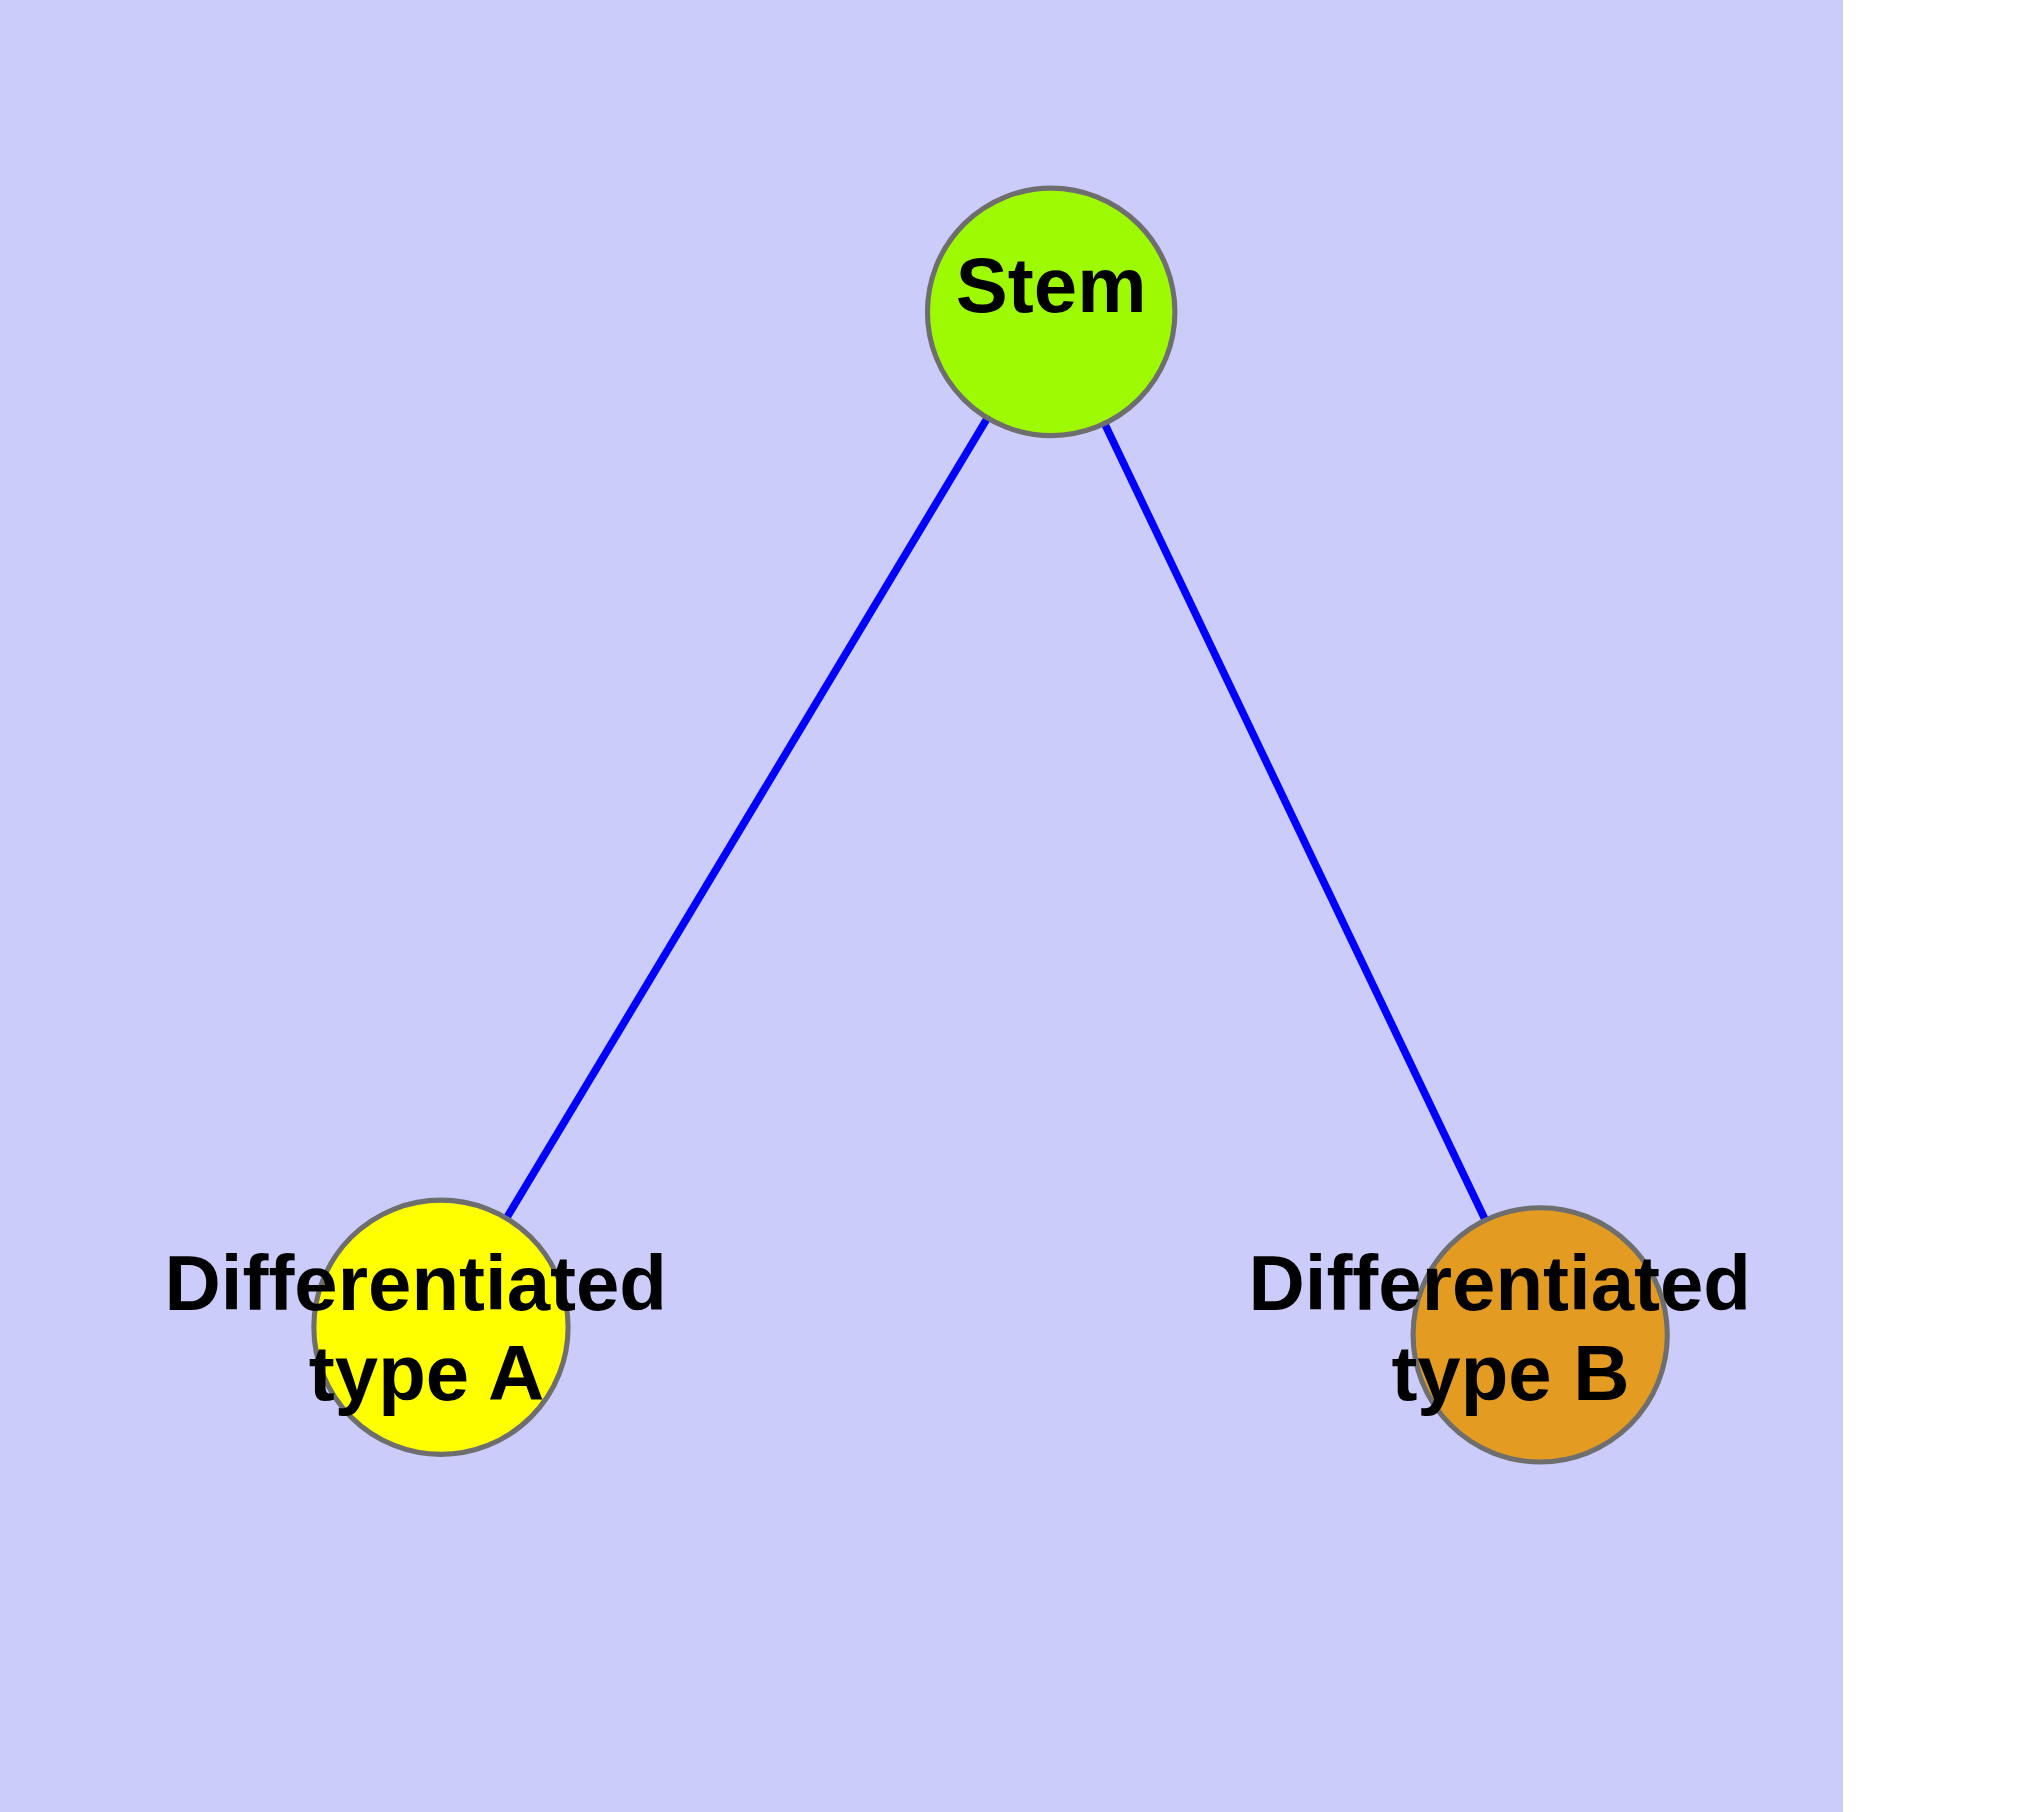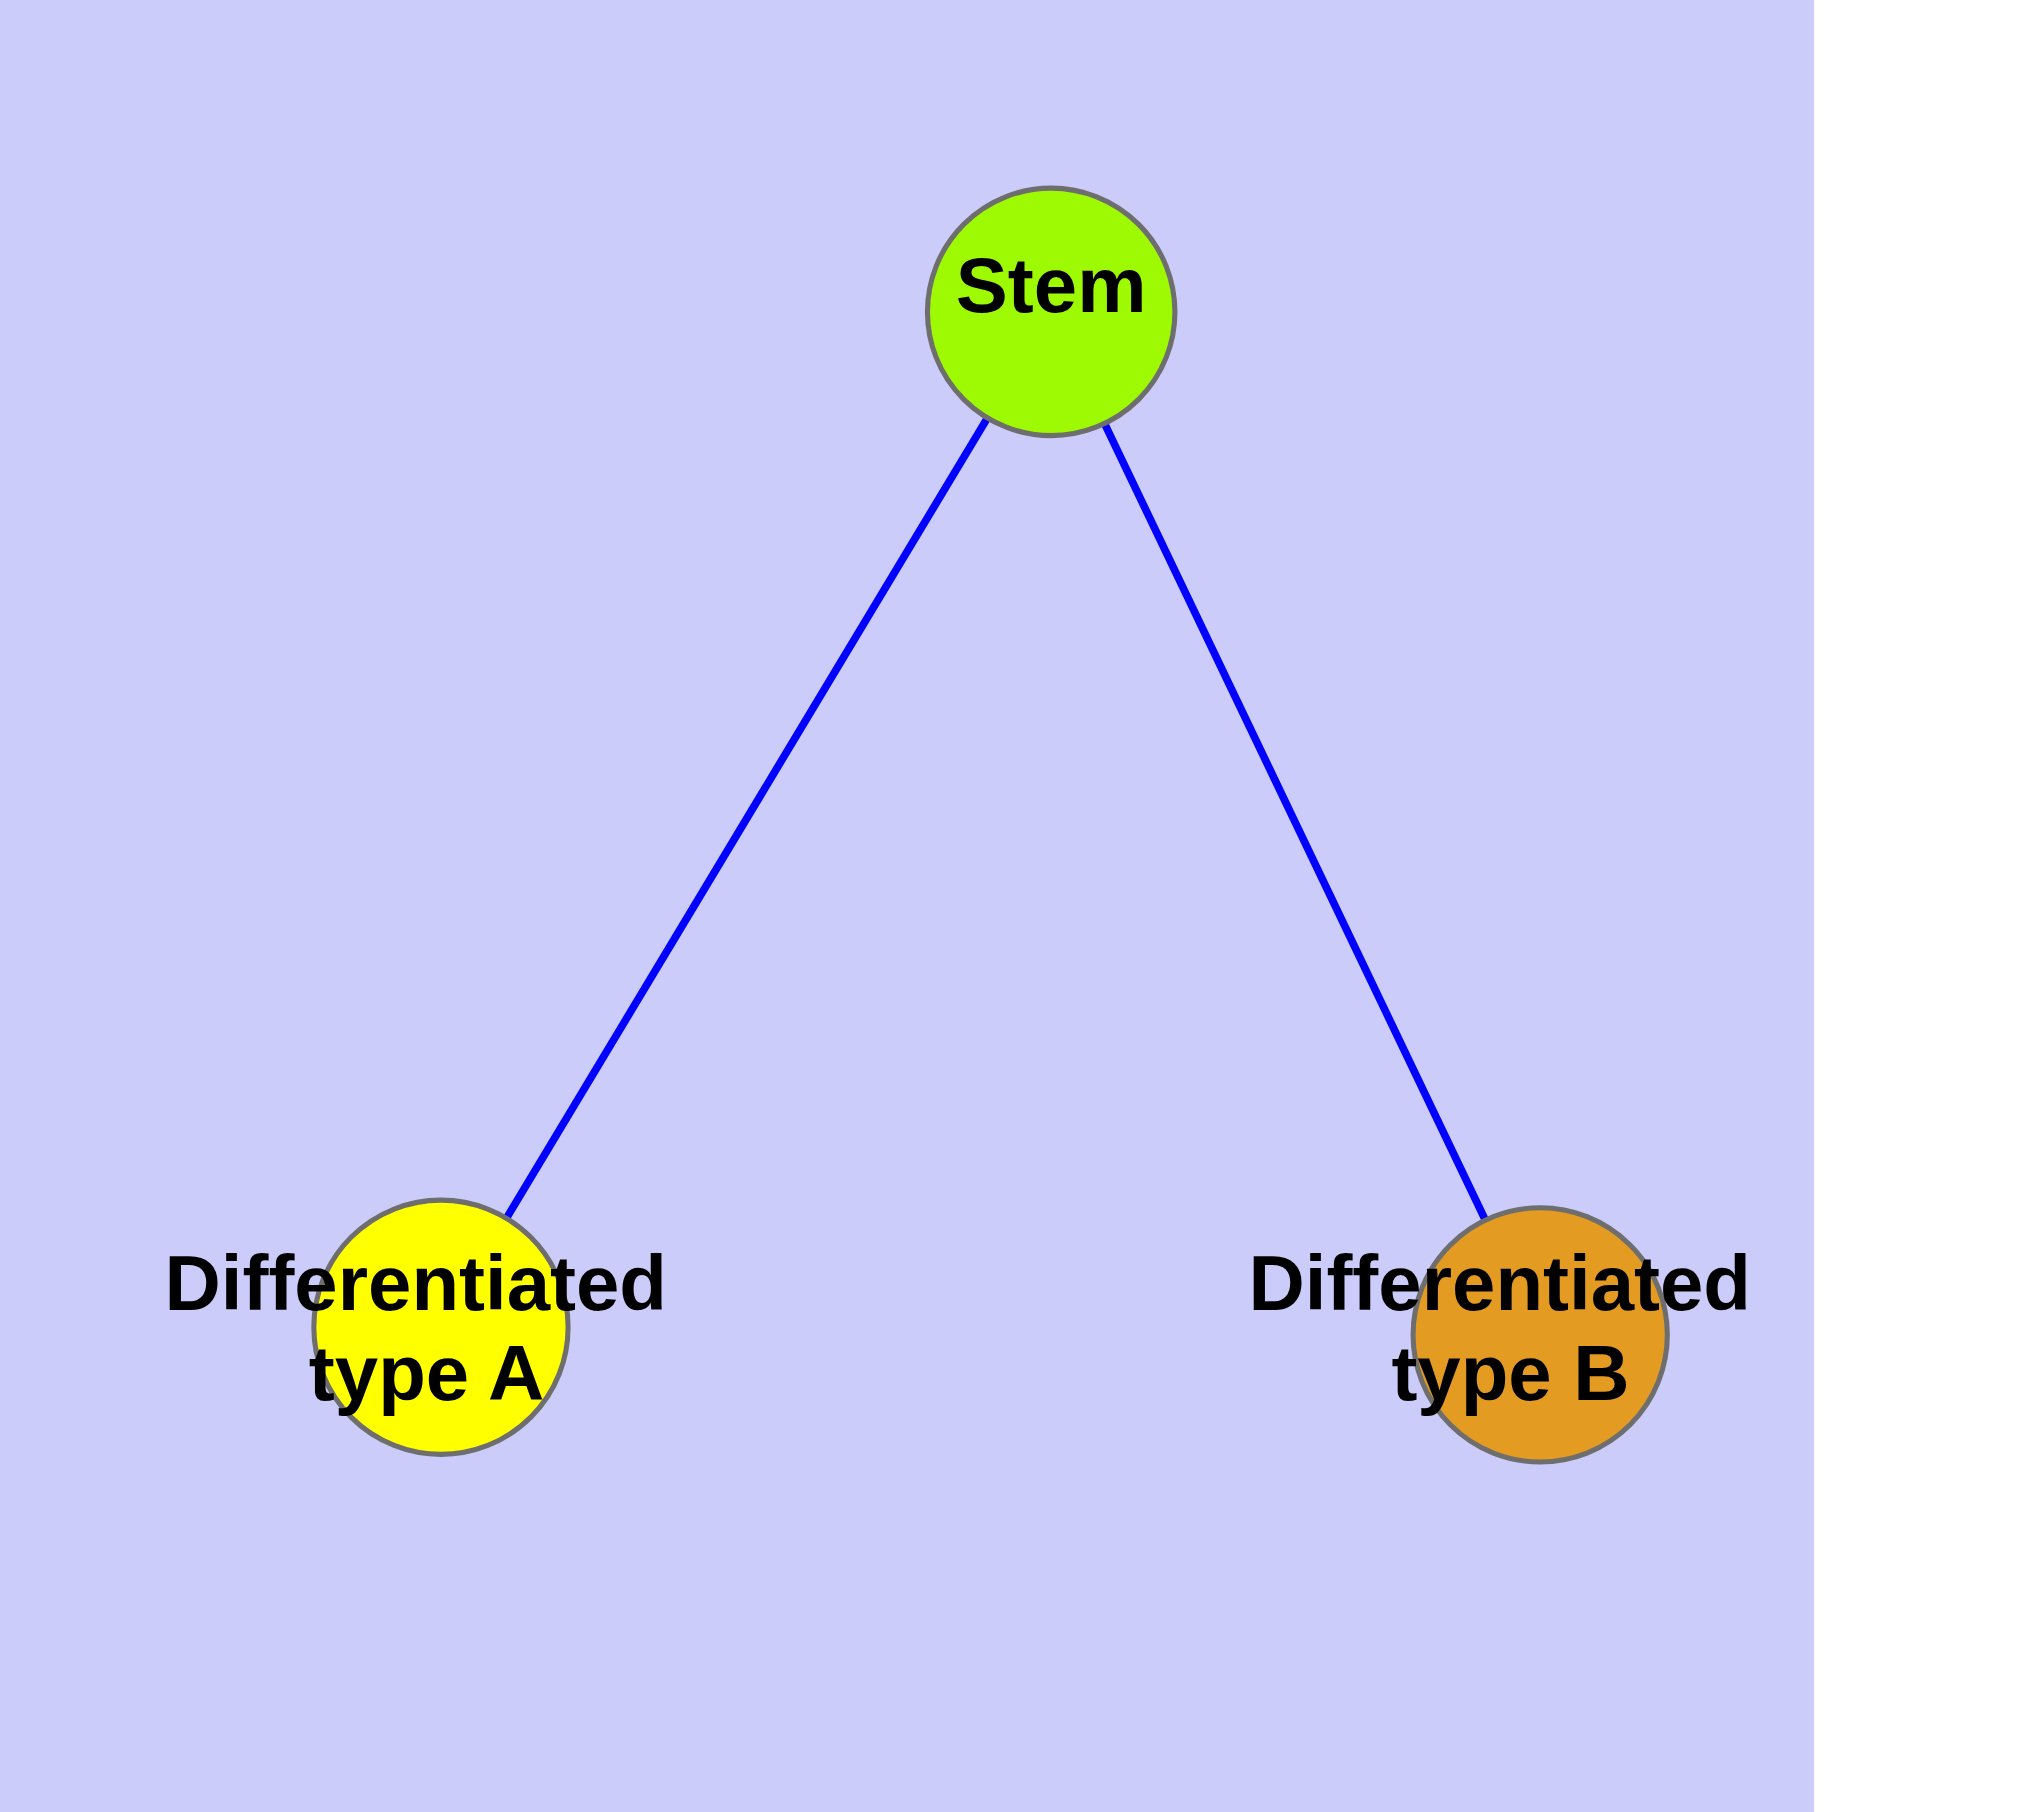--- a/index.html
+++ b/index.html
@@ -10,20 +10,21 @@
     width: 2021px;
     height: 1812px;
     overflow: hidden;
     font-family: "Liberation Sans", sans-serif;
   }
   #canvas {
     position: relative;
     width: 1814px;
     height: 1812px;
     background: #ccccfa;
+    padding-left: 29px;
   }
   #graph-svg {
     position: absolute;
     left: 0;
     top: 0;
     width: 2021px;
     height: 1812px;
   }
   .node-label {
     font-family: "Liberation Sans", sans-serif;

